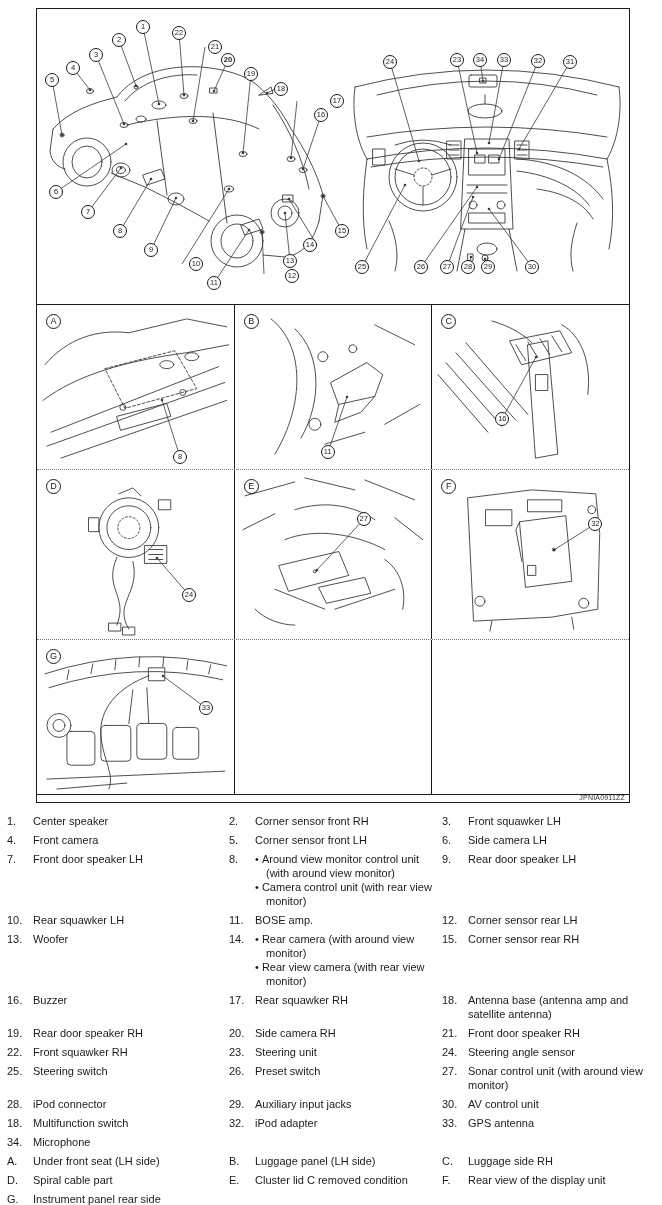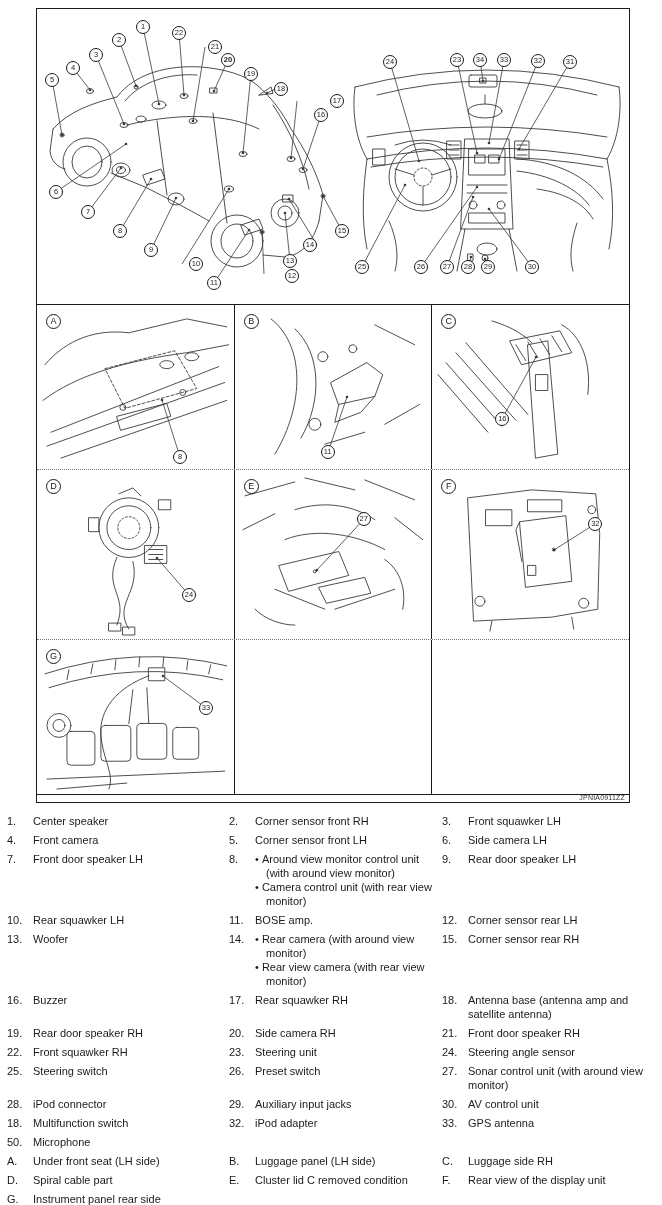--- a/index.html
+++ b/index.html
@@ -413,21 +413,21 @@
       <div><span class="lnum">24.</span><span class="ltxt">Steering angle sensor</span></div>
       <div><span class="lnum">25.</span><span class="ltxt">Steering switch</span></div>
       <div><span class="lnum">26.</span><span class="ltxt">Preset switch</span></div>
       <div><span class="lnum">27.</span><span class="ltxt">Sonar control unit (with around view monitor)</span></div>
       <div><span class="lnum">28.</span><span class="ltxt">iPod connector</span></div>
       <div><span class="lnum">29.</span><span class="ltxt">Auxiliary input jacks</span></div>
       <div><span class="lnum">30.</span><span class="ltxt">AV control unit</span></div>
       <div><span class="lnum">18.</span><span class="ltxt">Multifunction switch</span></div>
       <div><span class="lnum">32.</span><span class="ltxt">iPod adapter</span></div>
       <div><span class="lnum">33.</span><span class="ltxt">GPS antenna</span></div>
-      <div><span class="lnum">50.</span><span class="ltxt">Microphone</span></div>
+      <div><span class="lnum">34.</span><span class="ltxt">Microphone</span></div>
       <div></div>
       <div></div>
       <div><span class="lnum">A.</span><span class="ltxt">Under front seat (LH side)</span></div>
       <div><span class="lnum">B.</span><span class="ltxt">Luggage panel (LH side)</span></div>
       <div><span class="lnum">C.</span><span class="ltxt">Luggage side RH</span></div>
       <div><span class="lnum">D.</span><span class="ltxt">Spiral cable part</span></div>
       <div><span class="lnum">E.</span><span class="ltxt">Cluster lid C removed condition</span></div>
       <div><span class="lnum">F.</span><span class="ltxt">Rear view of the display unit</span></div>
       <div><span class="lnum">G.</span><span class="ltxt">Instrument panel rear side</span></div>
       <div></div>

